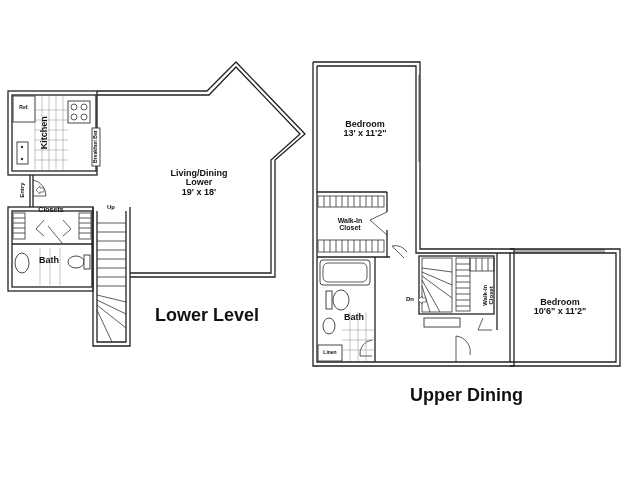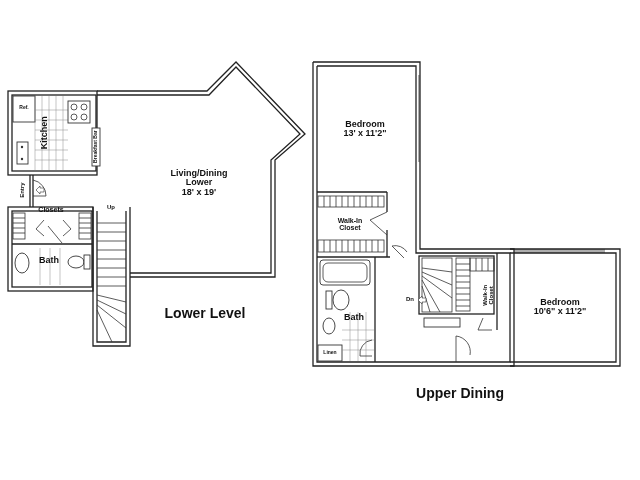--- a/index.html
+++ b/index.html
@@ -7,21 +7,21 @@
   svg{position:absolute;left:0;top:0;}
   .wall{fill:none;stroke:#222;stroke-width:1.3;}
   .thin{fill:none;stroke:#333;stroke-width:0.8;}
   .fix{fill:#fff;stroke:#333;stroke-width:0.9;}
   .grid{stroke:#888;stroke-width:0.5;}
   .lbl{position:absolute;font-weight:bold;text-align:center;line-height:1.05;white-space:nowrap;}
   .s9{font-size:9px;}
   .s7{font-size:7px;}
   .s6{font-size:6px;}
   .s5{font-size:5px;}
-  .title{font-size:14px;}
+  .title{font-size:18px;}
   .rot{transform:rotate(-90deg);transform-origin:center center;}
 </style>
 </head>
 <body>
 
 <svg width="640" height="480" viewBox="0 0 640 480">
 
   <g>
 
     <polyline class="wall" points="97,91 207,91 236,62 305,134 275,160 275,277 130,277"></polyline>
@@ -221,21 +221,21 @@
 <div class="lbl s5" style="left:15px;top:105px;width:18px;">Ref.</div>
 <div class="lbl s9 rot" style="left:25px;top:128px;width:40px;">Kitchen</div>
 <div class="lbl s5 rot" style="left:76px;top:144px;width:40px;">Breakfast Bar</div>
 <div class="lbl s6 rot" style="left:8px;top:187px;width:28px;">Entry</div>
 <div class="lbl s7" style="left:36px;top:206px;width:30px;">Closets</div>
 <div class="lbl s9" style="left:36px;top:256px;width:26px;">Bath</div>
 <div class="lbl s6" style="left:104px;top:204px;width:14px;">Up</div>
 <div class="lbl s9" style="left:154px;top:169px;width:90px;">
   <div>Living/Dining</div>
   <div>Lower</div>
-  <div>18' x 19'</div>
+  <div>19' x 18'</div>
 </div>
 <div class="lbl title" style="left:155px;top:306px;width:100px;">Lower Level</div>
 
 <div class="lbl s9" style="left:325px;top:120px;width:80px;">
   <div>Bedroom</div>
   <div>13' x 11'2"</div>
 </div>
 <div class="lbl s7" style="left:330px;top:217px;width:40px;">
   <div>Walk-In</div>
   <div>Closet</div>

